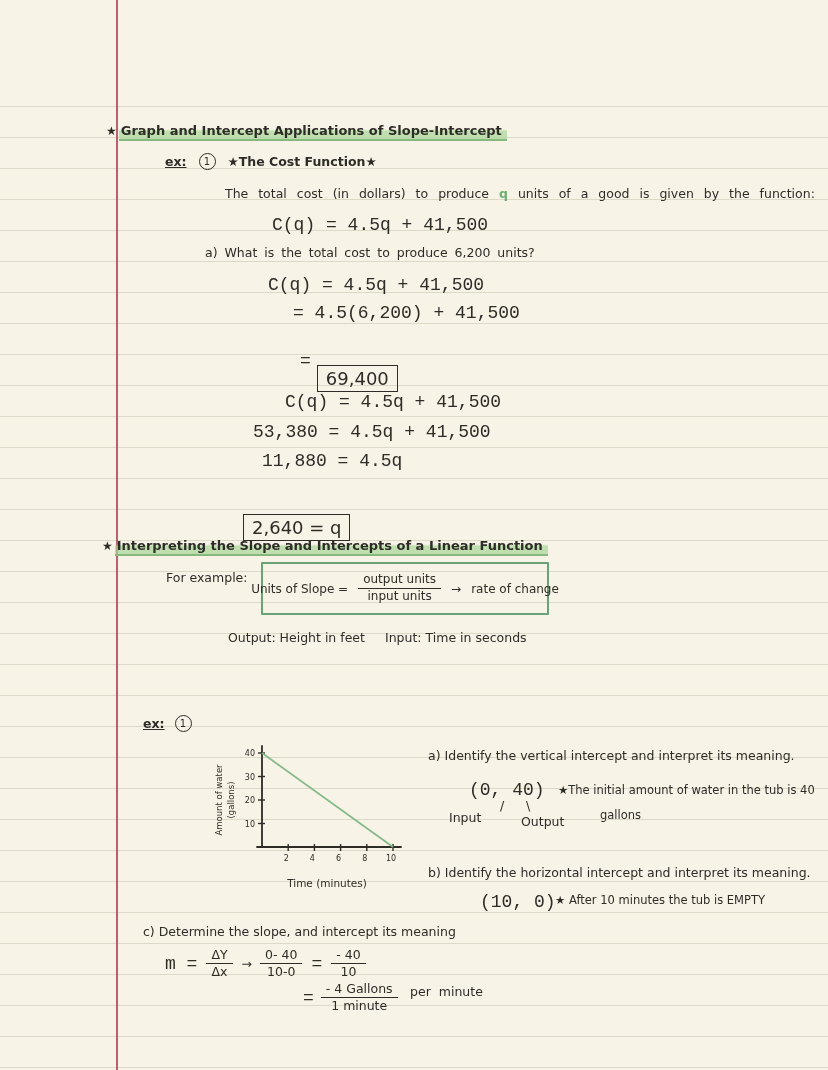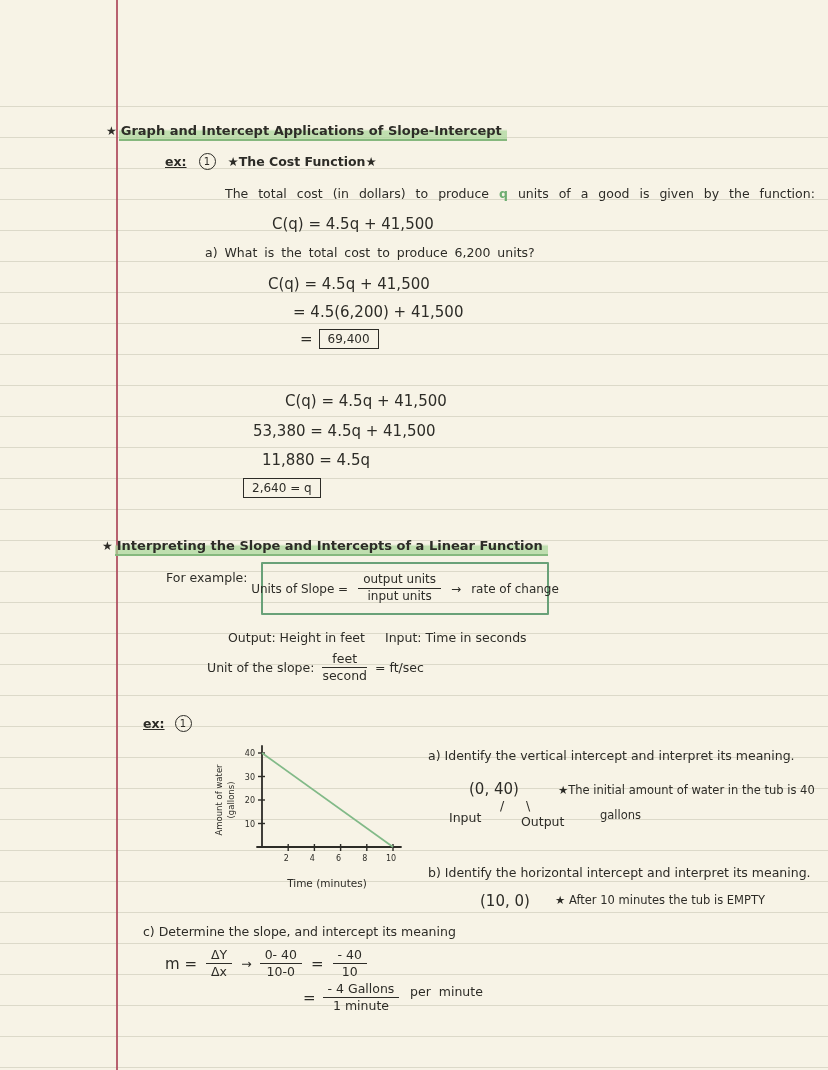--- a/index.html
+++ b/index.html
@@ -28,22 +28,22 @@
     border-bottom:2px solid #86b87e;
     padding:1px 5px 1px 2px;
   }
   .star{font-size:12px;}
   .exlbl{text-decoration:underline;font-weight:bold;}
   .cnum{
     display:inline-flex;width:15px;height:15px;border:1.3px solid #2d2c27;border-radius:50%;
     align-items:center;justify-content:center;font-size:10px;flex:0 0 auto;
   }
   .row{display:flex;align-items:center;gap:10px;}
-  .eq{font-size:15px;}
-  .ansbox{border:1.6px solid #2d2c27;padding:2px 8px;display:inline-block;font-size:12px;}
+  .eq{font-size:18px;font-family:Liberation Mono, monospace;}
+  .ansbox{border:1.6px solid #2d2c27;padding:2px 8px;display:inline-block;font-size:18px;margin-top:36px;}
   .frac{display:inline-block;text-align:center;vertical-align:middle;line-height:1.15;}
   .frac .num{display:block;border-bottom:1.3px solid #2d2c27;padding:0 5px 1px;}
   .frac .den{display:block;padding-top:1px;}
   .greenbox{
     border:2px solid #69a178;border-radius:1px;
     display:flex;align-items:center;justify-content:center;gap:10px;
     font-size:12px;
   }
   .qvar{color:#6fae72;font-weight:bold;}
   .note{font-size:11.5px;}
@@ -101,28 +101,20 @@
       <span class="num">output units</span>
       <span class="den">input units</span>
     </span>
     <span>→</span>
     <span>rate of change</span>
   </div>
 
   <div class="abs" style="left:196px;top:630px;margin-left:32px;">Output: Height in feet</div>
   <div class="abs" style="left:385px;top:630px;">Input: Time in seconds</div>
 
-  <div class="abs row" style="left:207px;top:652px;gap:8px;">
-    <span>Unit of the slope:</span>
-    <span class="frac">
-      <span class="num">feet</span>
-      <span class="den">second</span>
-    </span>
-    <span>= ft/sec</span>
-  </div>
 
   <div class="abs row" style="left:143px;top:715px;gap:10px;">
     <span class="exlbl">ex:</span>
     <span class="cnum">1</span>
   </div>
 
   <div class="abs" style="left:205px;top:740px;">
     <svg id="graph-svg" width="210" height="158" viewBox="0 0 210 158">
         <path d="M 57 6 L 57 107 M 52 107 L 196 107" stroke="#2d2c27" stroke-width="1.8" fill="none" stroke-linecap="round"></path>
         <line x1="53" x2="60" y1="83.5" y2="83.5" stroke="#2d2c27" stroke-width="1.4"></line>

